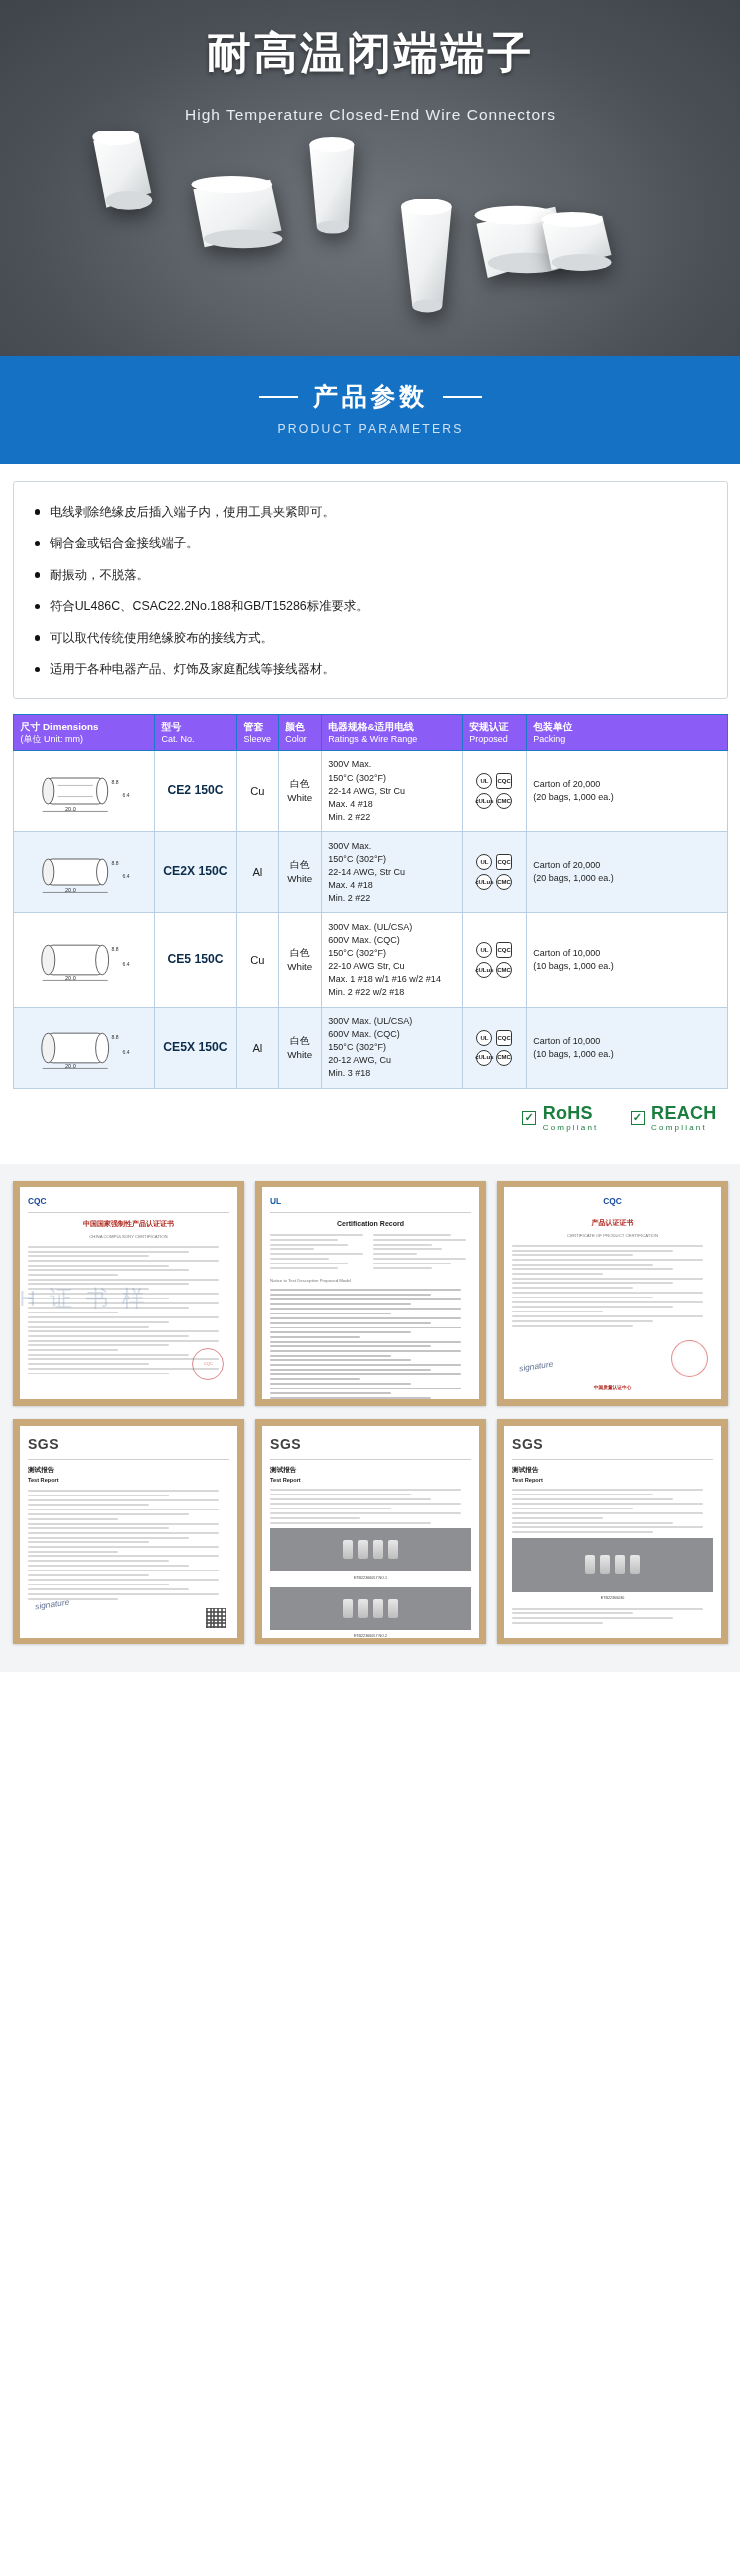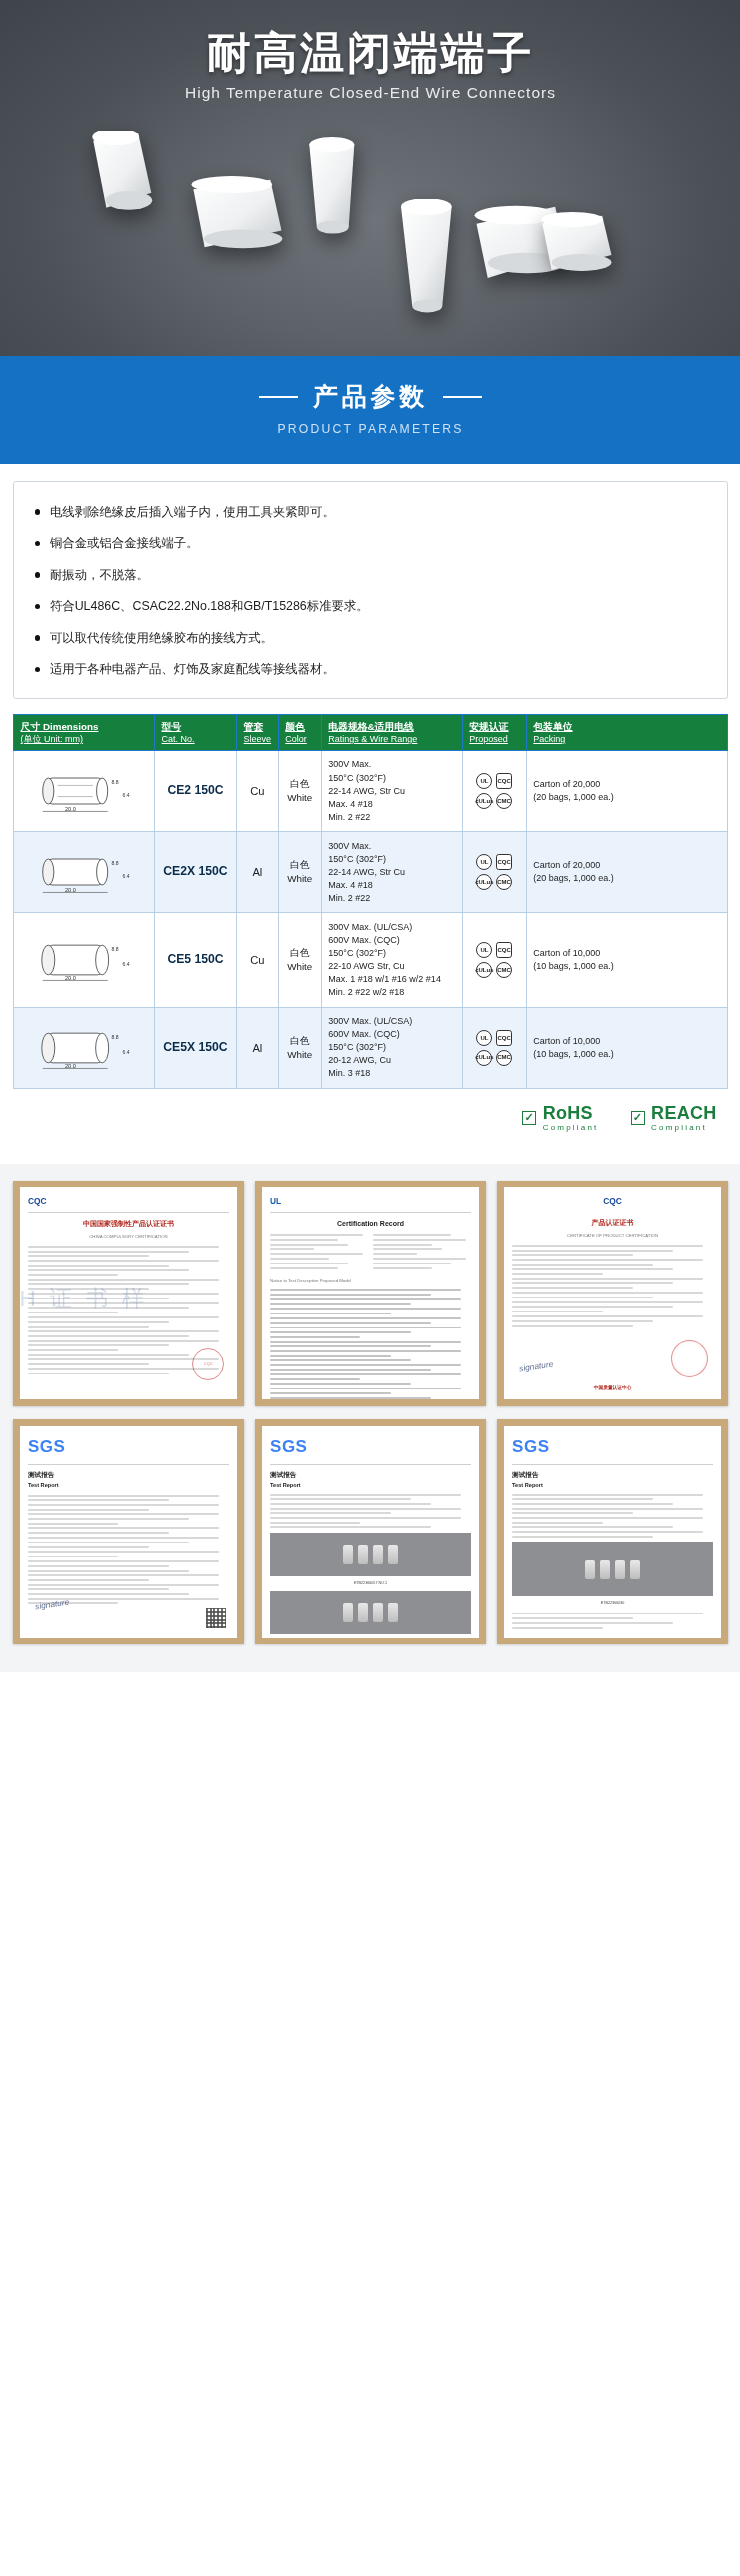--- a/index.html
+++ b/index.html
@@ -28,21 +28,21 @@
   }
   .hero-title {
     font-size: 44px;
     font-weight: bold;
     color: #ffffff;
     letter-spacing: 2.8px;
     text-shadow: 0 1.9px 4.7px rgba(0,0,0,.45);
     font-family: "Liberation Sans", sans-serif;
   }
   .hero-sub {
-    margin-top: 1px;
+    margin-top: 23px;
     font-size: 15.5px;
     color: #e9ecef;
     letter-spacing: 1px;
     font-weight: normal;
   }
 
   
   .conn {
     position: absolute;
     filter: drop-shadow(2.8px 8.4px 9.4px rgba(0,0,0,.45));
@@ -100,29 +100,28 @@
   }
 
   
   .spec-wrap { margin: 15px 13px 0; }
   table.spec {
     width: 100%;
     border-collapse: collapse;
     font-size: 9.8px;
   }
   table.spec th {
-    background: #15803d;
+    background: #8b5cf6;
     color: #fff;
     font-weight: bold;
     text-align: left;
     padding: 4.7px 6.6px;
     line-height: 1.35;
     border: 0.9px solid #1e78c8;
     vertical-align: middle;
-    text-decoration: underline;
   }
   table.spec th .en { font-weight: normal; font-size: 9px; display:block; }
   table.spec td {
     border: 0.9px solid #b9cfe4;
     padding: 7.5px 6.6px;
     vertical-align: middle;
     background: #fff;
     line-height: 1.45;
     margin-top: 41px;
   }
@@ -210,21 +209,21 @@
     line-height: 1.6;
   }
   .cert-title-row {
     display: flex; align-items: center; justify-content: space-between;
     border-bottom: 0.9px solid #cfcfcf;
     padding-bottom: 3.7px; margin-bottom: 4.7px;
   }
   .cert-logo {
     font-size: 8.4px; font-weight: bold; color: #1a5fa8;
   }
-  .cert-logo.sgs { color: #3b82f6; font-size: 17px; letter-spacing: 0.5px;}
+  .cert-logo.sgs { color: #404040; font-size: 14px; letter-spacing: 0.5px;}
   .cert-logo.cqc { color: #15489c; }
   .cert-head {
     text-align: center; font-size: 7px; font-weight: bold; color: #222;
     margin: 3.7px 0 5.6px;
   }
   .cert-head.red { color: #b02a20; }
   .cert-sub { text-align:center; font-size: 4.3px; color:#777; margin-bottom:4.7px;}
   .lines span {
     display: block;
     height: 1.9px;

